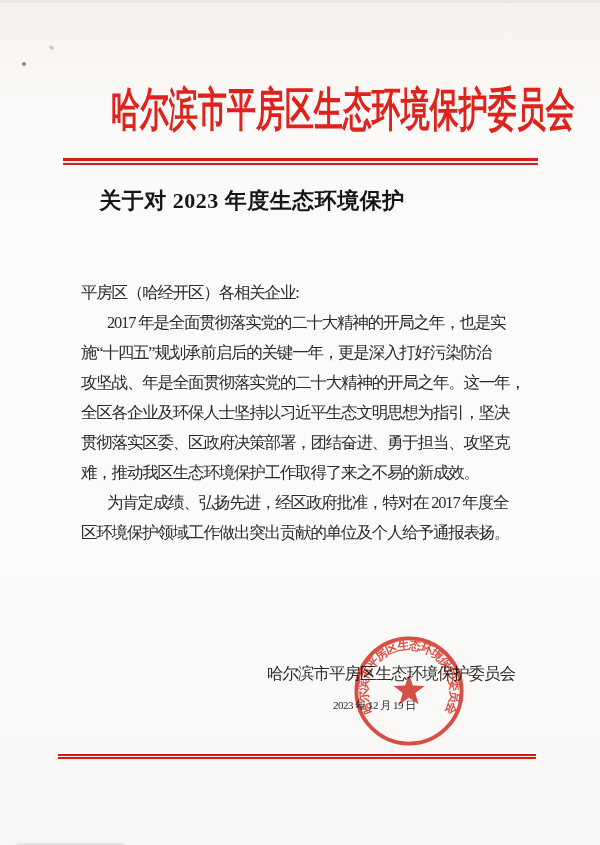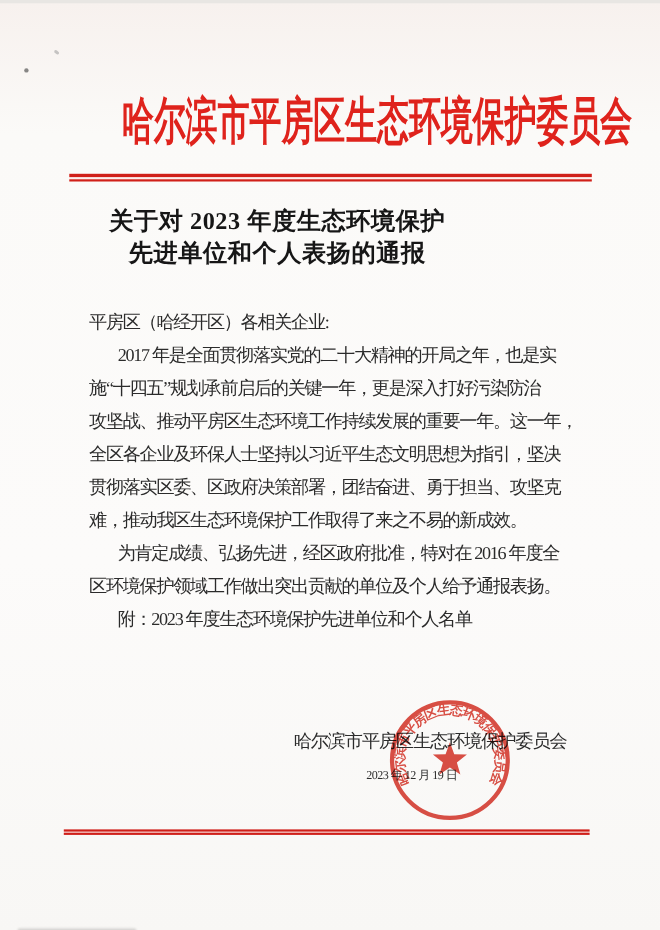--- a/index.html
+++ b/index.html
@@ -56,34 +56,32 @@
 <body>
 
 <div class="paper">
 
   <div class="org-header">哈尔滨市平房区生态环境保护委员会</div>
 
   <div class="rule-top"></div>
 
   <div class="doc-title">
     <div>关于对 2023 年度生态环境保护</div>
-    <div>先进单位和个人表扬的通报</div>
   </div>
 
   <div class="body-block">
     <div class="body-line">平房区（哈经开区）各相关企业:</div>
     <div class="body-line indent">2017 年是全面贯彻落实党的二十大精神的开局之年，也是实</div>
     <div class="body-line">施“十四五”规划承前启后的关键一年，更是深入打好污染防治</div>
-    <div class="body-line">攻坚战、推动平房区生态环境工作持续发展的重要一年。这一年，</div>
+    <div class="body-line">攻坚战、年是全面贯彻落实党的二十大精神的开局之年。这一年，</div>
     <div class="body-line">全区各企业及环保人士坚持以习近平生态文明思想为指引，坚决</div>
     <div class="body-line">贯彻落实区委、区政府决策部署，团结奋进、勇于担当、攻坚克</div>
     <div class="body-line">难，推动我区生态环境保护工作取得了来之不易的新成效。</div>
-    <div class="body-line indent">为肯定成绩、弘扬先进，经区政府批准，特对在 2016 年度全</div>
+    <div class="body-line indent">为肯定成绩、弘扬先进，经区政府批准，特对在 2017 年度全</div>
     <div class="body-line">区环境保护领域工作做出突出贡献的单位及个人给予通报表扬。</div>
-    <div class="body-line indent">附：2023 年度生态环境保护先进单位和个人名单</div>
   </div>
 
   <div class="sig-org">哈尔滨市平房区生态环境保护委员会</div>
   <div class="sig-date">2023 年 12 月 19 日</div>
 
   <svg class="seal" viewBox="0 0 150 150" xmlns="http://www.w3.org/2000/svg" aria-hidden="true">
     <circle cx="75" cy="75" r="68" fill="none" stroke="#d8372c" stroke-width="5"></circle>
     <path id="sealArc" d="M 28.2 102 A 54 54 0 1 1 121.8 102" fill="none"></path>
     <text font-size="15.5" fill="#d8372c">
       <textPath href="#sealArc" startOffset="0" textLength="226" lengthAdjust="spacing">哈尔滨市平房区生态环境保护委员会</textPath>

